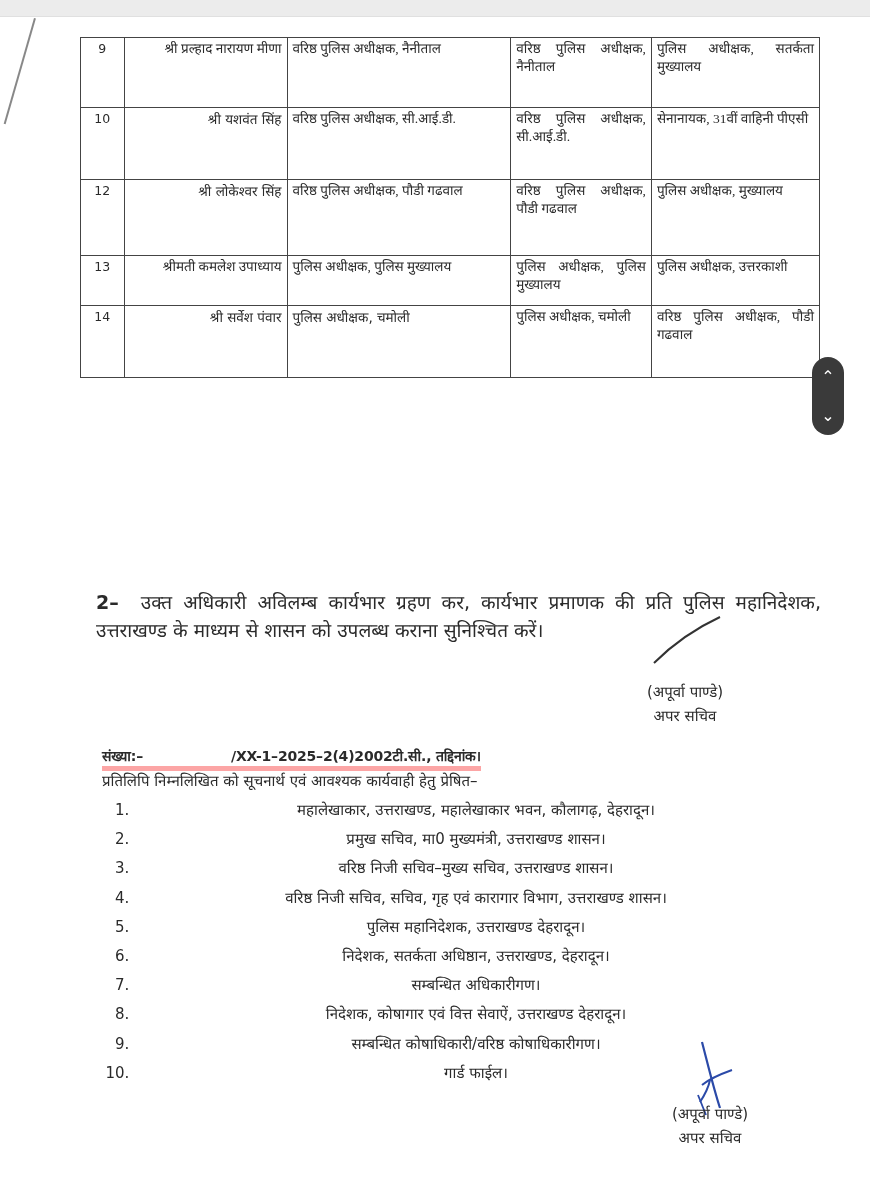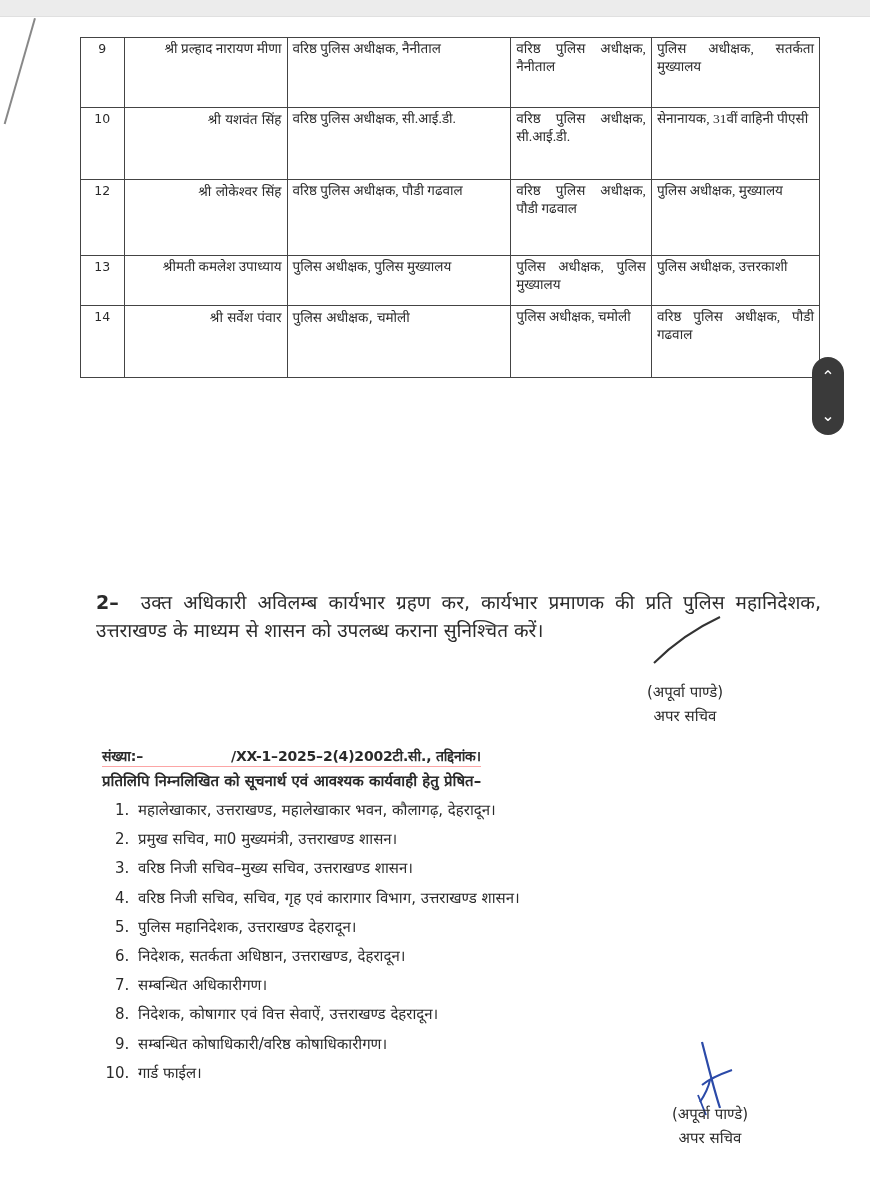--- a/index.html
+++ b/index.html
@@ -33,27 +33,27 @@
   .just { text-align:justify; text-align-last:auto;font-family:Liberation Serif, serif; }
   .para {
     position:absolute; left:96px; top:588px; width:725px;
     font-size:19px; line-height:28px; text-align:justify;
   }
   .para .pnum { font-weight:bold; margin-right:22px; }
   .sig1 { position:absolute; left:652px; top:615px; width:70px; height:50px; }
   .sig-block1 { position:absolute; left:625px; top:680px; width:120px; text-align:center; font-size:15px; line-height:24px; }
   .ref {
     position:absolute; left:102px; top:746px; font-size:14px; font-weight:bold;
-    border-bottom:1px solid #fca5a5; padding-bottom:1px; letter-spacing:-0.2px;
+    border-bottom:5px solid #fca5a5; padding-bottom:1px; letter-spacing:-0.2px;
   }
   .ref .gap { display:inline-block; width:88px; }
-  .cc-intro { position:absolute; left:102px; top:770px; font-size:15px;font-weight:bold; }
+  .cc-intro { position:absolute; left:102px; top:770px; font-size:15px; }
   ol.cc-list {
     position:absolute; left:104px; top:796px; margin:0; padding:0 0 0 30px;
-    font-size:15px; line-height:29.2px; width:680px;
+    font-size:15px; line-height:29.2px; width:680px;text-align:center;
   }
   ol.cc-list li { padding-left:4px; }
   .sig2 { position:absolute; left:680px; top:1040px; width:60px; height:80px; }
   .sig-block2 { position:absolute; left:650px; top:1102px; width:120px; text-align:center; font-size:15px; line-height:24px; }
   .scroll-ctrl {
     position:absolute; left:812px; top:357px; width:32px; height:78px;
     background:#3a3a3a; border-radius:16px;
     display:flex; flex-direction:column; align-items:center; justify-content:space-around;
     color:#fff; font-size:16px;
   }

